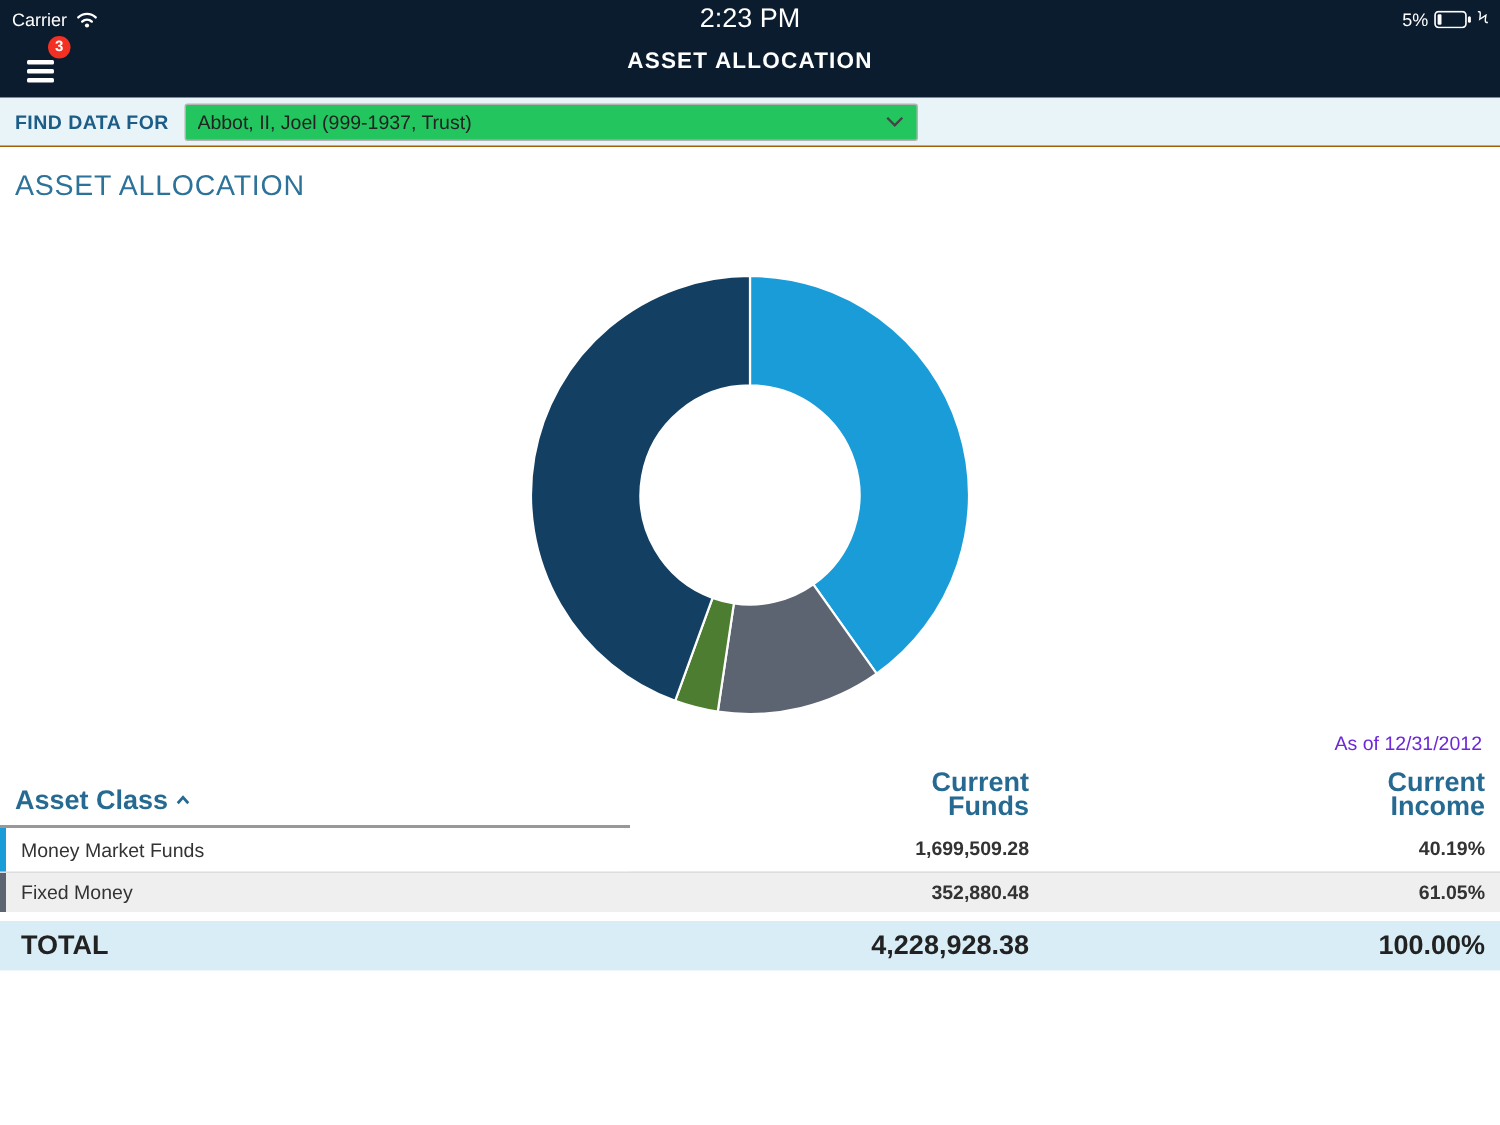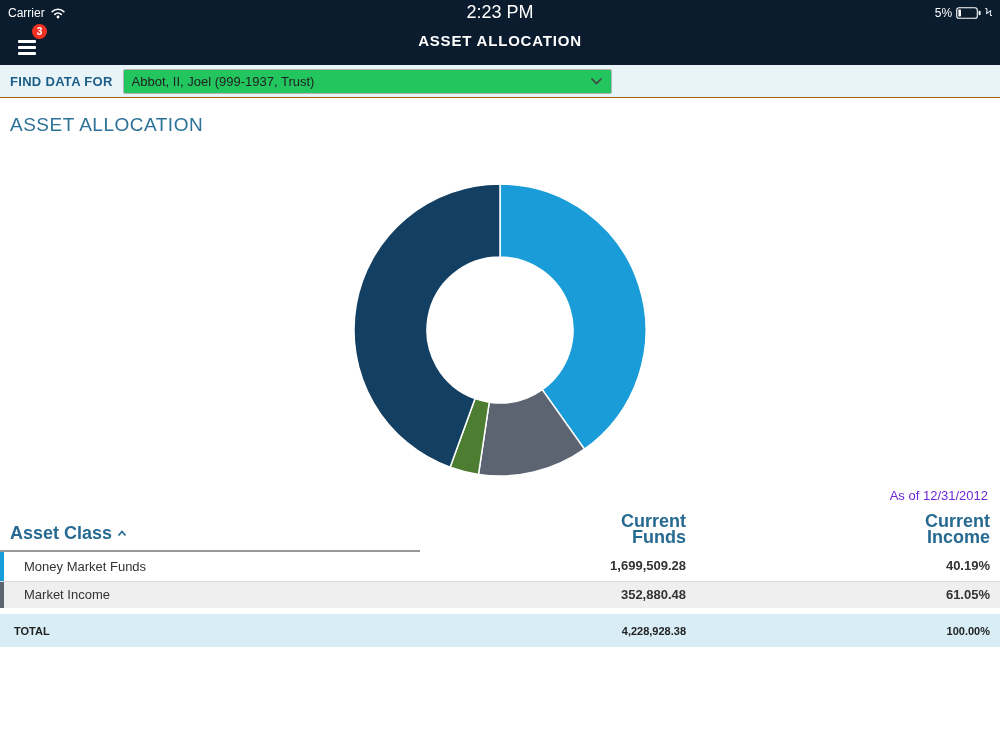--- a/index.html
+++ b/index.html
@@ -72,26 +72,26 @@
   table.alloc-table { width:100%; border-collapse:collapse; margin-top:10px; table-layout:fixed; }
   col.c1 { width:42%; } col.c2 { width:27.6%; } col.c3 { width:30.4%; }
   th { color:#266a92; font-size:18px; font-weight:bold; vertical-align:bottom; padding-bottom:6px; }
   .th-asset { text-align:left; padding-left:10px; border-bottom:2px solid #989898; cursor:pointer; }
   .th-asset .hdr-inline { display:inline-flex; align-items:center; gap:5px; }
   .th-num { text-align:right; padding-right:10px; line-height:16px; }
   .th-num div { white-space:nowrap; }
 
   tbody td { font-size:13px; color:#333; height:30px; border-bottom:1px solid #dcdcdc; }
   tbody tr:nth-child(even) td { background:#efefef; }
-  .cell-asset { position:relative; padding-left:24px;margin-left:16px; }
+  .cell-asset { position:relative; padding-left:14px;margin-left:16px; }
   .bar { position:absolute; left:0; top:0; bottom:0; width:4px; }
   .cell-num { text-align:right; padding-right:10px;font-weight:bold; }
 
   tfoot td {
-    background:#d9edf7; font-size:11px; font-weight:bold; color:#222;
+    background:#d9edf7; font-size:18px; font-weight:bold; color:#222;
     height:36px; border-top:6px solid #ffffff;
   }
   tfoot .cell-label { padding-left:14px; }
 </style>
 </head>
 <body>
 
 <header class="topbar">
   <div class="status-row">
     <div class="status-left">
@@ -179,21 +179,21 @@
         <td class="cell-asset">
           <span class="bar" style="background: rgb(26, 156, 216);"></span>
           <span>Money Market Funds</span>
         </td>
         <td class="cell-num">1,699,509.28</td>
         <td class="cell-num">40.19%</td>
       </tr>
       <tr>
         <td class="cell-asset">
           <span class="bar" style="background: rgb(91, 100, 112);"></span>
-          <span>Market Income</span>
+          <span>Fixed Money</span>
         </td>
         <td class="cell-num">352,880.48</td>
         <td class="cell-num">61.05%</td>
       </tr>
     </tbody>
     <tfoot>
       <tr>
         <td class="cell-label">TOTAL</td>
         <td class="cell-num">4,228,928.38</td>
         <td class="cell-num">100.00%</td>

